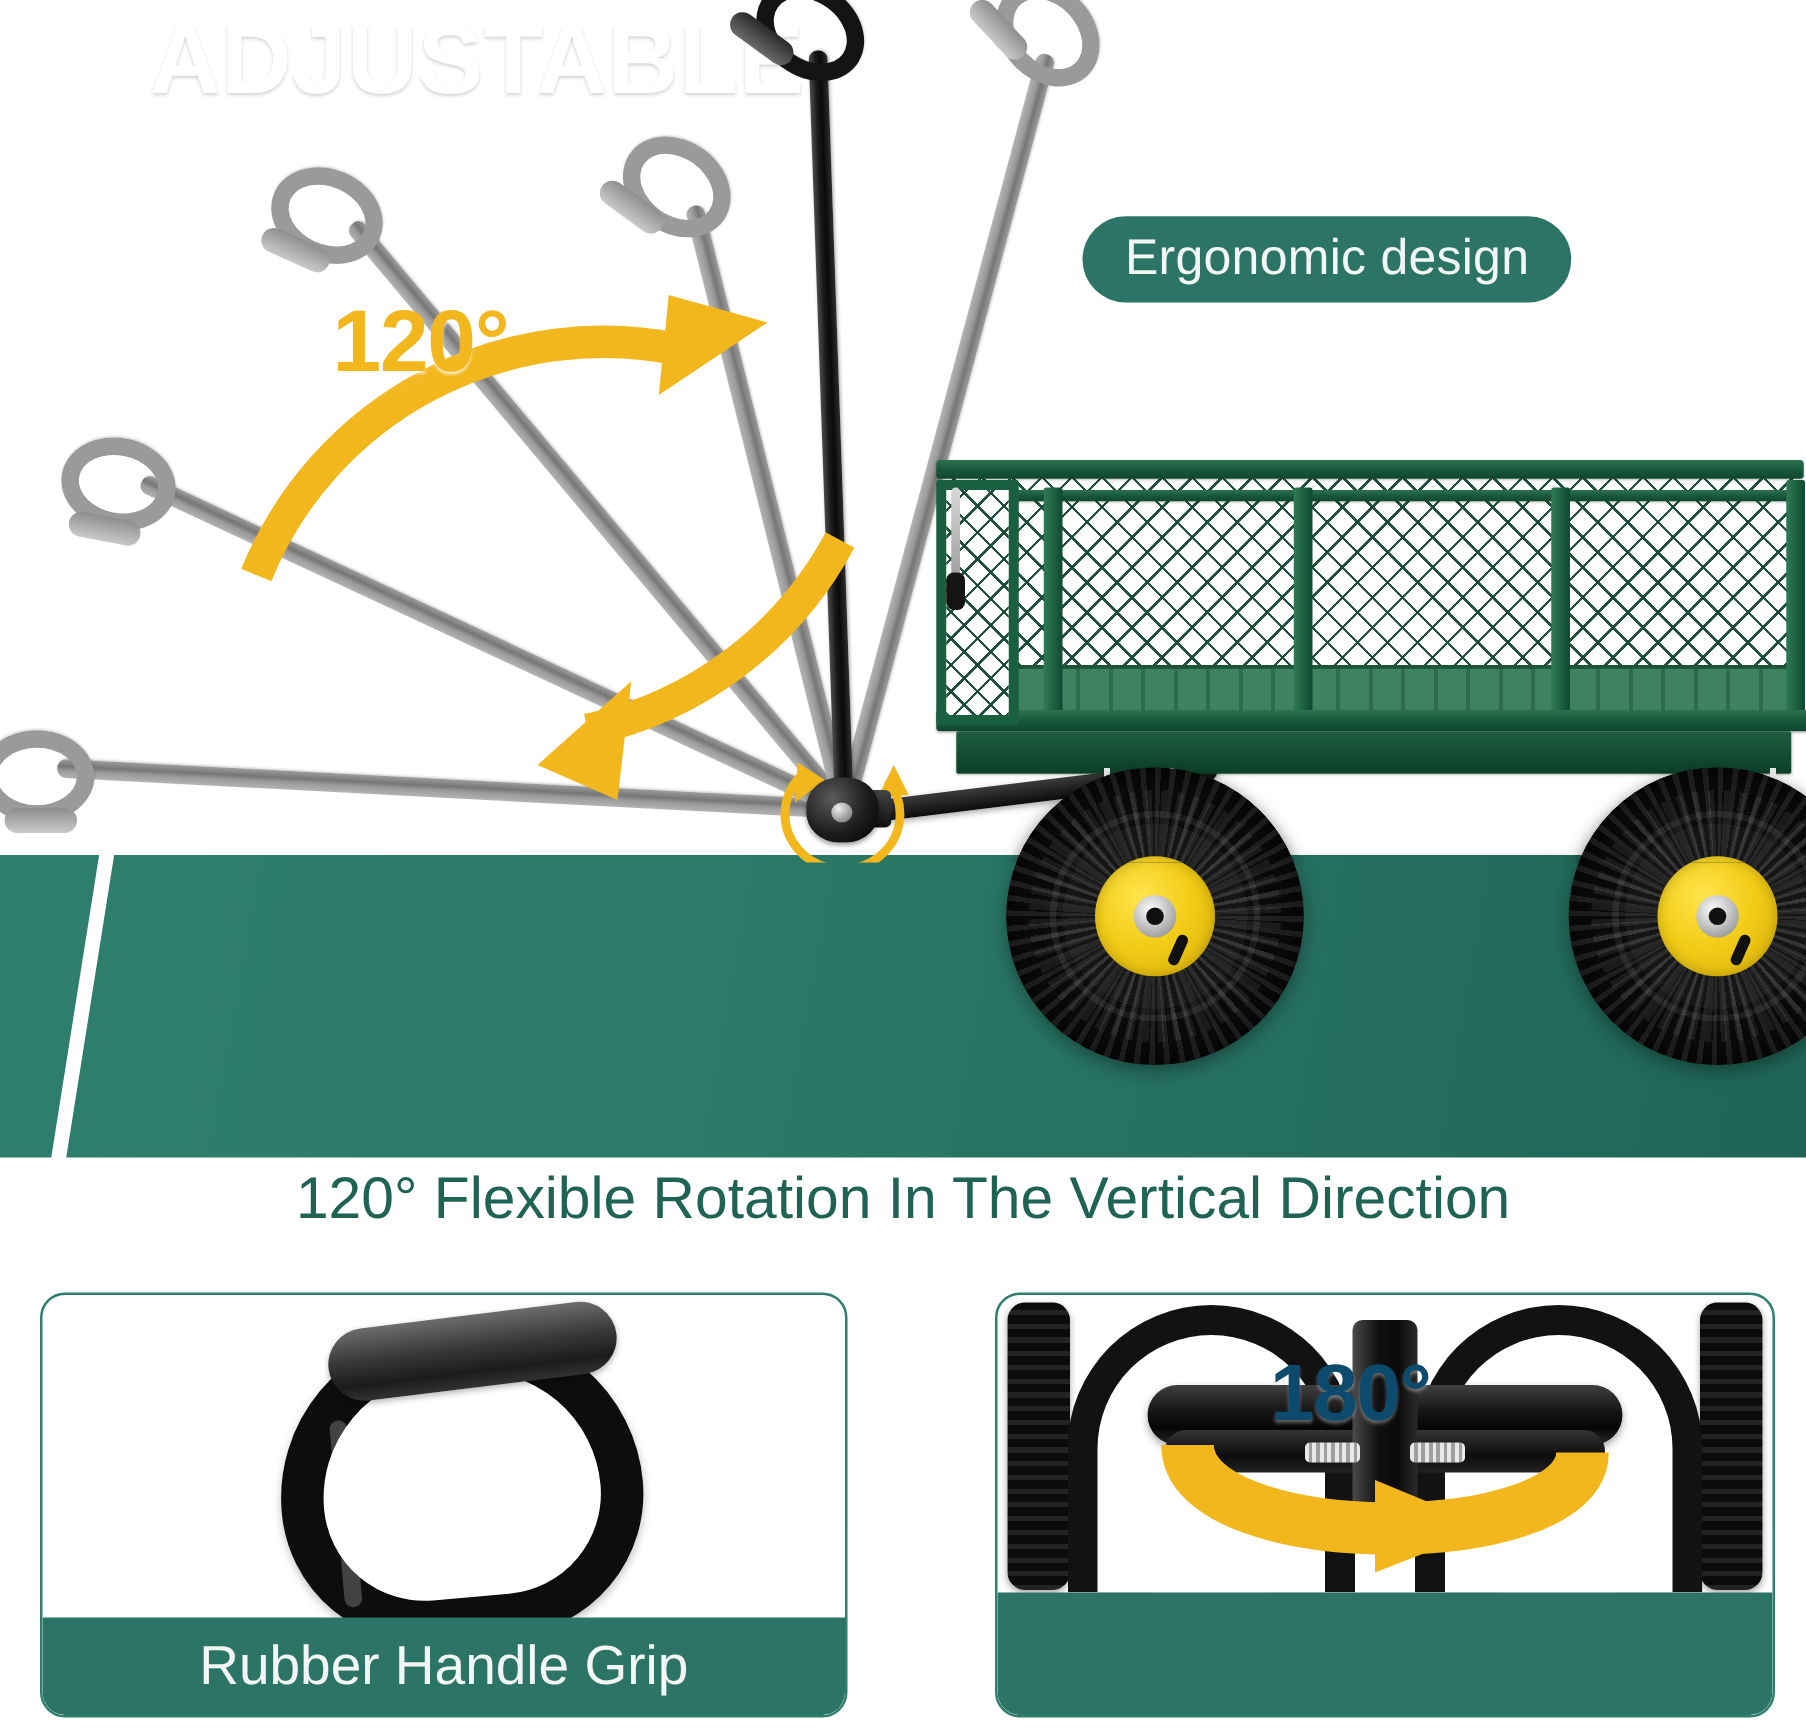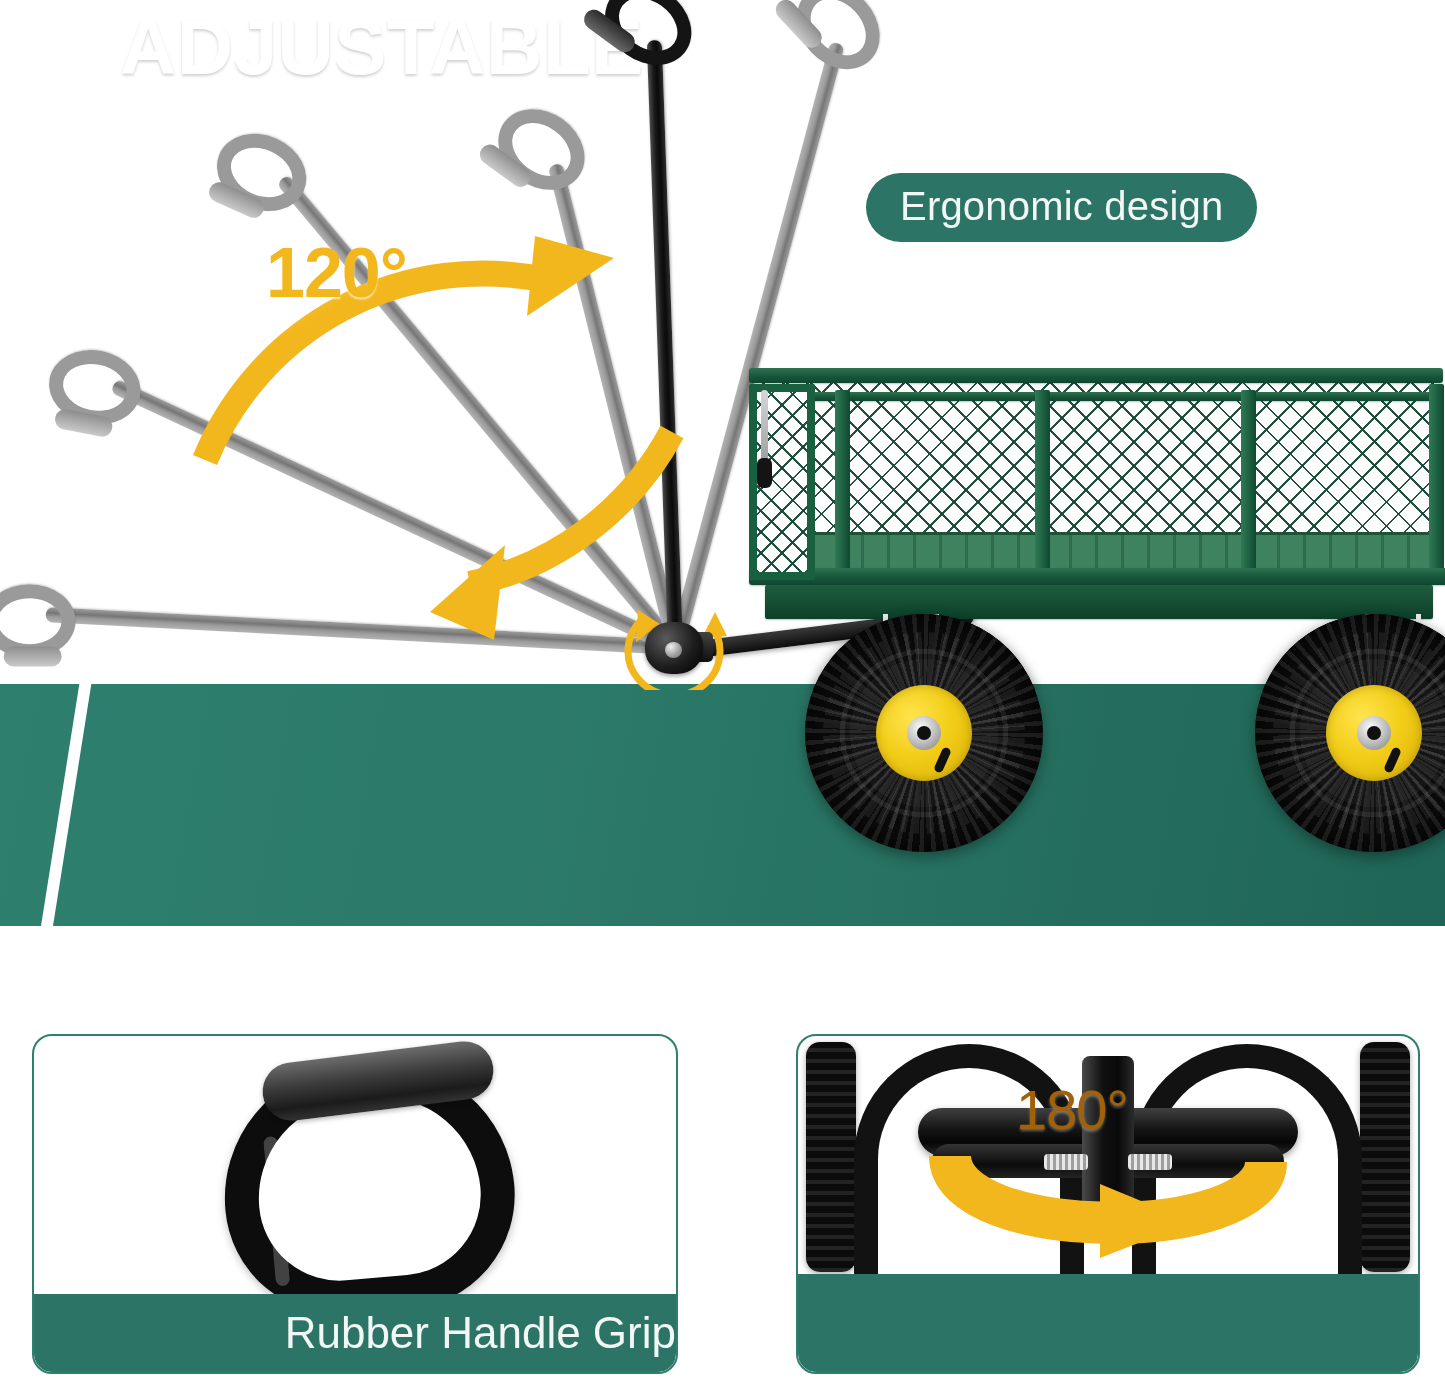--- a/index.html
+++ b/index.html
@@ -173,21 +173,21 @@
     border:2px solid #2E7F6D;border-radius:20px;background:#fff;
     overflow:hidden;
   }
   .panel.left{left:32px;width:642px;}
   .panel.right{left:796px;width:620px;}
   .cap-bar{
     position:absolute;left:0;bottom:0;width:100%;
     background:#2C7465;color:#F2F7F5;text-align:center;
     border-radius:0 0 18px 18px;
   }
-  .panel.left .cap-bar{height:78px;font-size:44px;line-height:78px;text-align:right;}
+  .panel.left .cap-bar{height:78px;font-size:44px;line-height:78px;}
   .panel.right .cap-bar{height:98px;font-size:40px;line-height:47px;padding-top:4px;box-sizing:border-box;}
 
   
   .grip-art{position:absolute;left:170px;top:22px;width:360px;height:240px;}
   .grip-loop{
     position:absolute;left:20px;top:6px;width:290px;height:248px;
     border:34px solid #0d0d0d;border-radius:140px 140px 120px 120px;
     box-sizing:border-box;
     transform:rotate(-5deg);
     background:transparent;
@@ -226,21 +226,21 @@
     background:linear-gradient(180deg,#404040 0%,#141414 45%,#060606 72%,#2a2a2a 100%);
     box-shadow:0 3px 7px rgba(0,0,0,.35);
   }
   .crossbar2{
     position:absolute;left:50%;top:108px;margin-left:-176px;width:352px;height:34px;
     border-radius:18px;
     background:linear-gradient(180deg,#353535,#0c0c0c 60%,#232323);
   }
   .deg180{
     position:absolute;left:50%;top:46px;margin-left:-92px;
-    font-size:56px;font-weight:normal;color:#a16207;line-height:1;
+    font-size:64px;font-weight:bold;color:#0c4a6e;line-height:1;
     letter-spacing:-1px;z-index:8;text-shadow:0 2px 3px rgba(255,255,255,.35);
   }
   .bolt{position:absolute;width:44px;height:16px;border-radius:4px;
     background:repeating-linear-gradient(90deg,#e8e8e8 0 3px,#9f9f9f 3px 6px);}
 </style>
 </head>
 <body>
 
 <div class="stage">
 
@@ -380,20 +380,21 @@
       <div class="tread"></div>
       <div class="tread2"></div>
       <div class="hub">
         <div class="hub-center"></div>
         <div class="hub-bolt"></div>
       </div>
       <div class="valve"></div>
     </div>
   </div>
 
+  <div class="subtitle">120° Flexible Rotation In The Vertical Direction</div>
 
   <div class="panel left">
     <div class="grip-art">
       <div class="grip-loop"></div>
       <div class="grip-sleeve"></div>
     </div>
     <div class="cap-bar">Rubber Handle Grip</div>
   </div>
 
   <div class="panel right">

